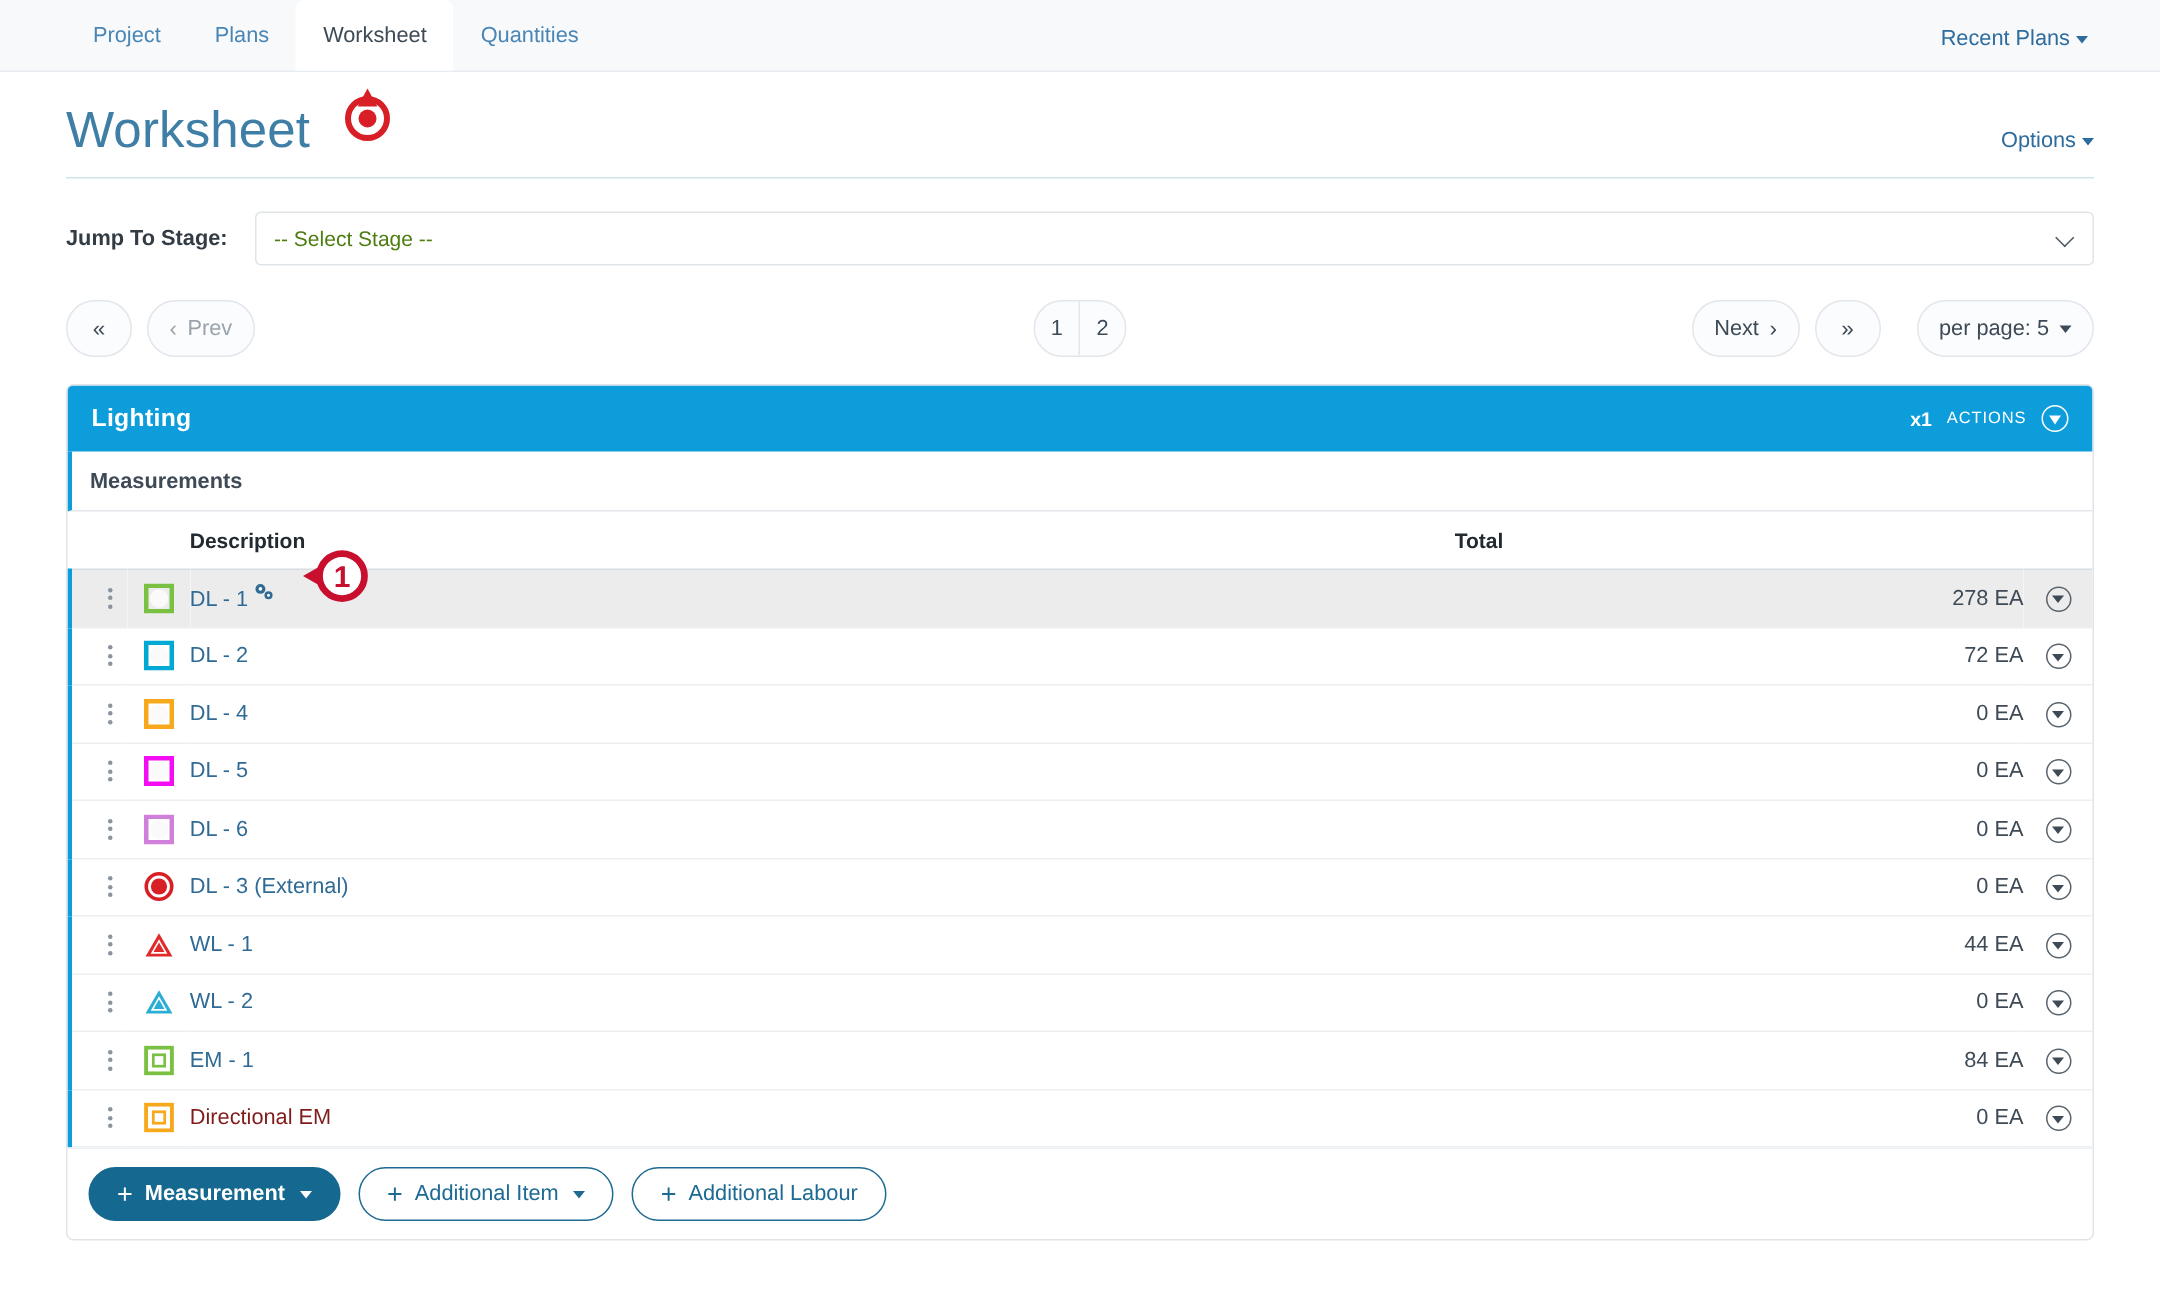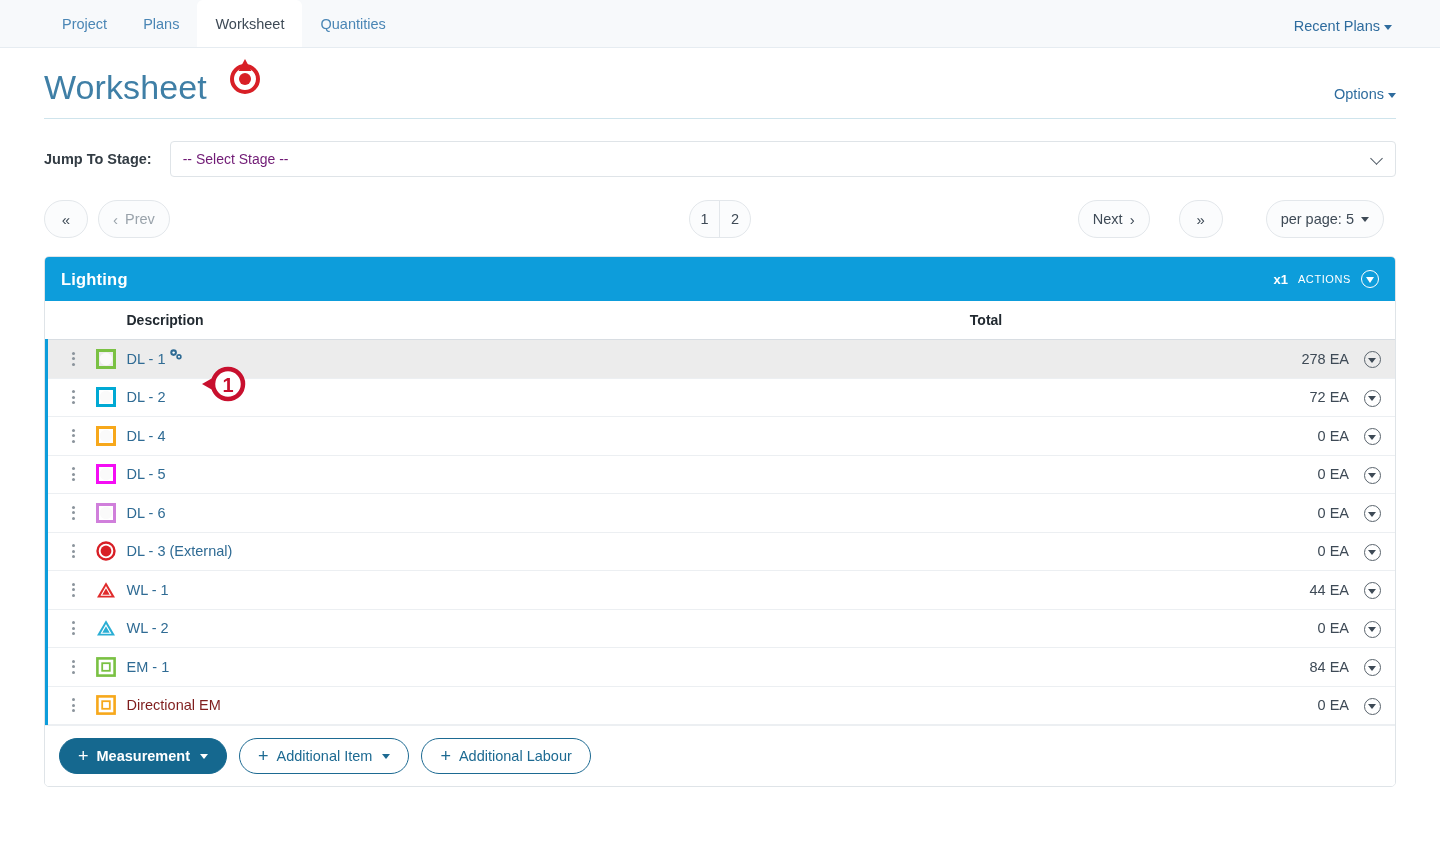--- a/index.html
+++ b/index.html
@@ -102,21 +102,21 @@
   .stage-select {
     flex: 1;
     height: 36px;
     border: 1px solid #dfe4e8;
     border-radius: 4px;
     background: #fff;
     display: flex;
     align-items: center;
     padding: 0 12px;
     font-size: 14px;
-    color: #701a75;
+    color: #4d7c0f;
     position: relative;
     cursor: pointer;
   }
   .chev {
     position: absolute;
     right: 14px; top: 12px;
     width: 9px; height: 9px;
     border-right: 1.6px solid #4a5560;
     border-bottom: 1.6px solid #4a5560;
     transform: rotate(45deg);
@@ -165,24 +165,23 @@
     align-items: center;
     justify-content: center;
     font-size: 14.5px;
     color: #3e4a56;
     cursor: pointer;
     border-right: 1px solid #e3e7eb;
   }
   .pg-num:last-child { border-right: none; }
   .pg-right {
     position: absolute;
-    right: 12px;
+    right: 0;
     display: flex;
     align-items: flex-end;
-    gap: 19px;
   }
   .pg-right .pg-btn:last-child { margin-right: 0; }
 
   
   .card {
     margin: 17px 44px 0 44px;
     border: 1px solid #dfe4e8;
     border-radius: 5px 5px 5px 5px;
     overflow: hidden;
     background: #fff;
@@ -423,20 +422,21 @@
       <div class="card-title">Lighting</div>
       <div class="card-hdr-right">
         <span class="hdr-x1">x1</span>
         <span class="hdr-actions">ACTIONS</span>
         <span class="circle-caret">
             <i></i>
           </span>
       </div>
     </div>
 
+    <div class="measurements-bar">Measurements</div>
 
     <table class="grid">
       <thead>
         <tr>
           <th class="c-handle"></th>
           <th class="c-icon"></th>
           <th>Description</th>
           <th class="c-total">Total</th>
           <th class="c-act"></th>
         </tr>

